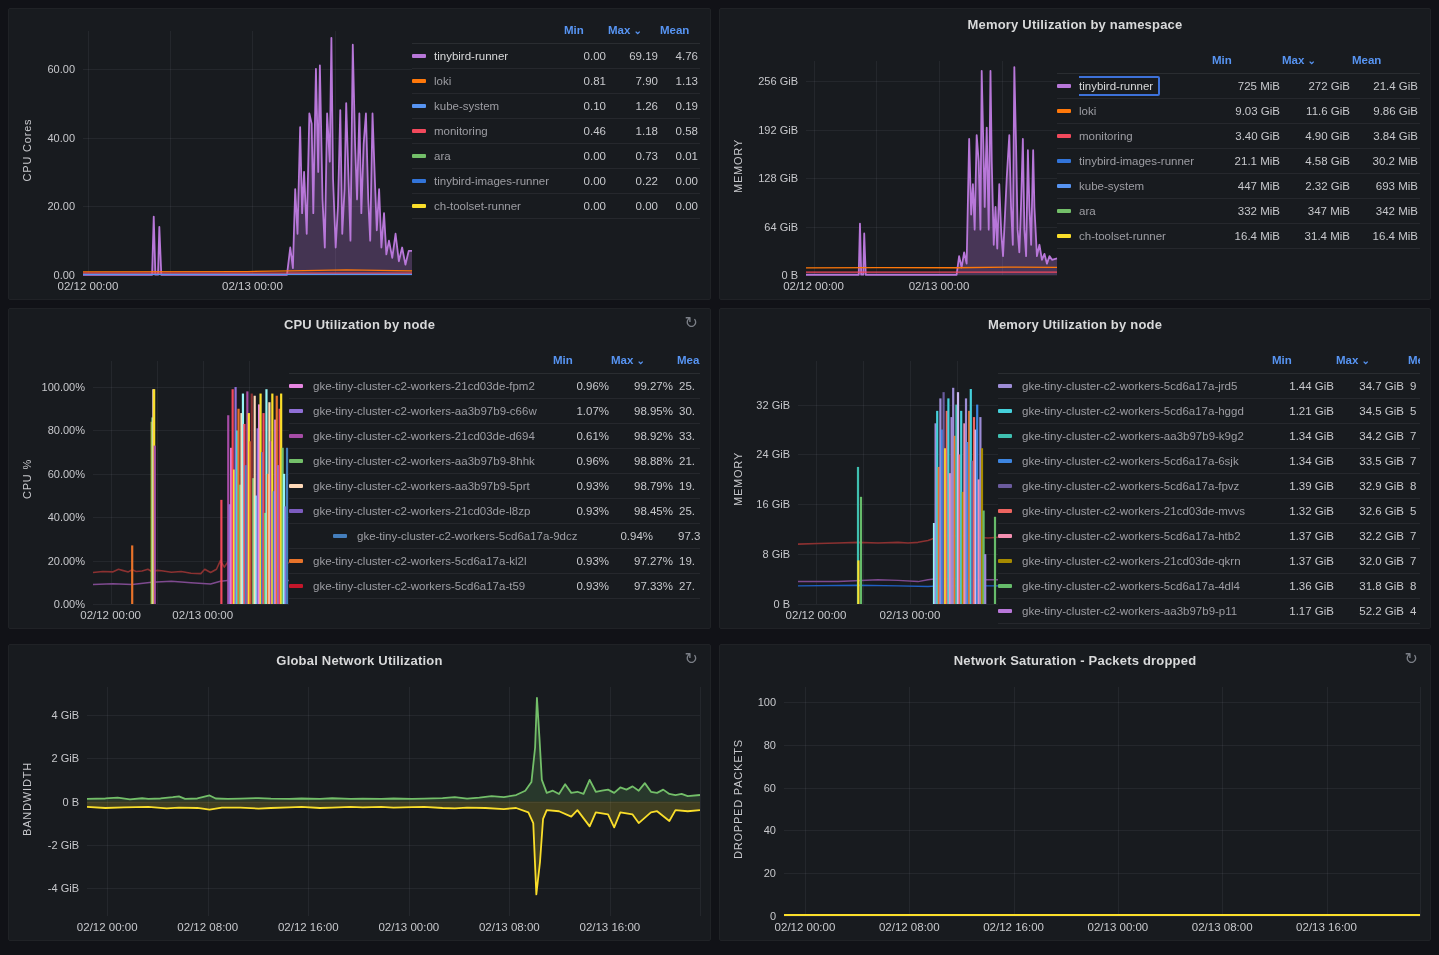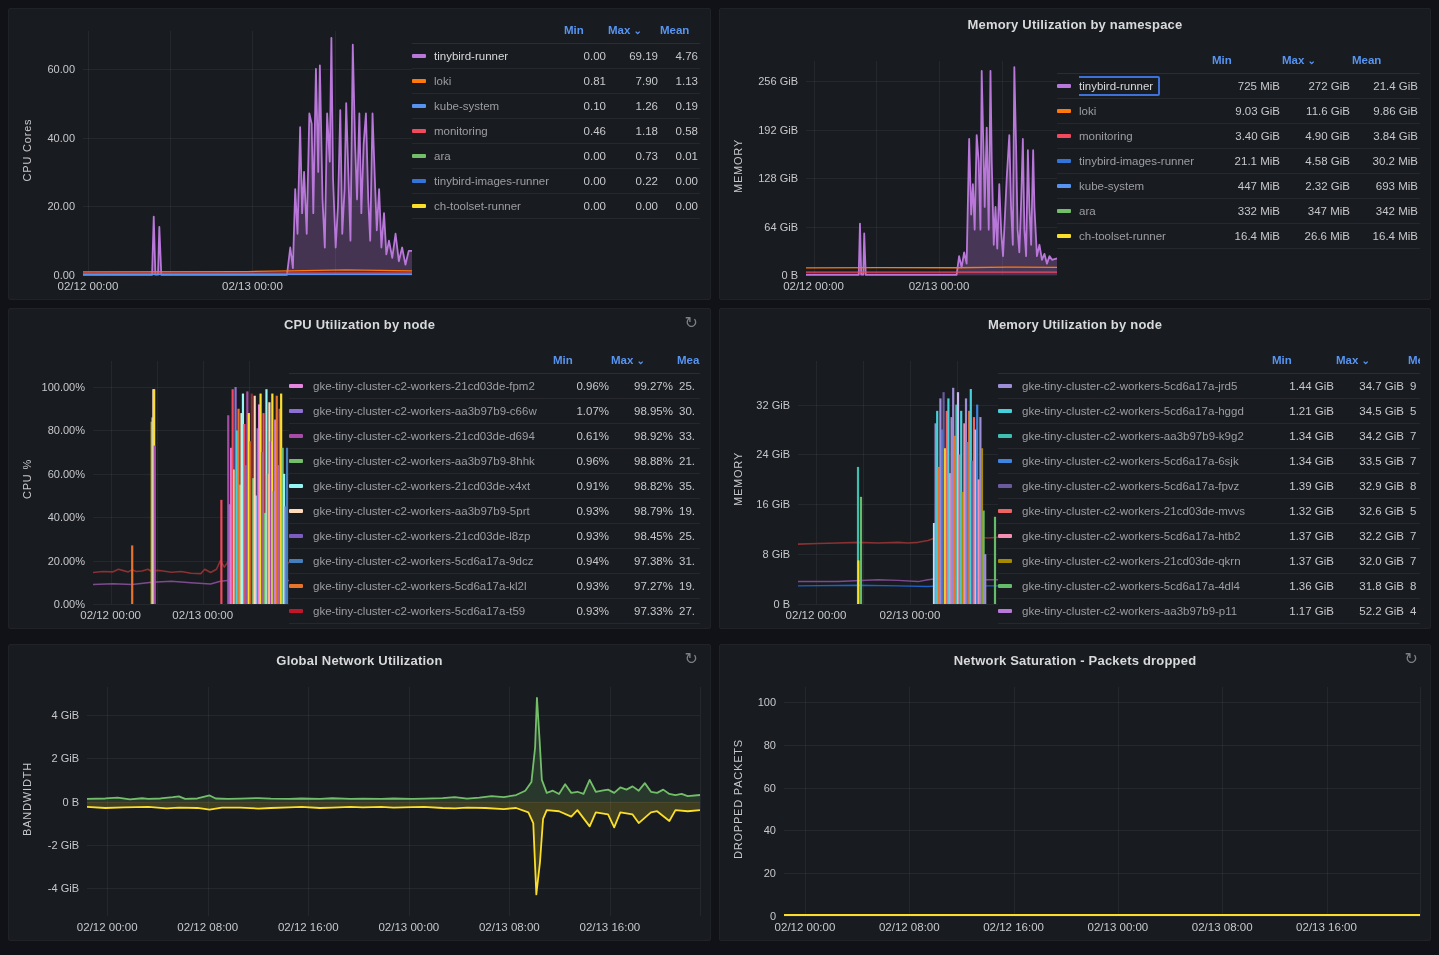--- a/index.html
+++ b/index.html
@@ -274,21 +274,21 @@
                 <span class="lval">332 MiB</span>
                 <span class="lval">347 MiB</span>
                 <span class="lval">342 MiB</span>
               </div>
               <div class="lrow" style="grid-template-columns: 22px 1fr 70px 70px 68px;">
                 <span class="swc">
                   <span class="swatch" style="background: rgb(250, 222, 42);"></span>
                 </span>
                 <span class="llabel">ch-toolset-runner</span>
                 <span class="lval">16.4 MiB</span>
-                <span class="lval">26.6 MiB</span>
+                <span class="lval">31.4 MiB</span>
                 <span class="lval">16.4 MiB</span>
               </div>
             </div>
           </div>
       </div>
     </section>
   </div>
 
   <div class="prow prow2">
     <section class="panel">
@@ -422,46 +422,37 @@
                 <span class="swc">
                   <span class="swatch" style="background: rgb(115, 191, 105);"></span>
                 </span>
                 <span class="llabel">gke-tiny-cluster-c2-workers-aa3b97b9-8hhk</span>
                 <span class="lval">0.96%</span>
                 <span class="lval">98.88%</span>
                 <span class="lval left">21.</span>
               </div>
               <div class="lrow" style="grid-template-columns: 24px 240px 58px 64px 60px;">
                 <span class="swc">
-                  <span class="swatch" style="background: rgb(150, 245, 245);"></span>
-                </span>
-                <span class="llabel">gke-tiny-cluster-c2-workers-21cd03de-x4xt</span>
-                <span class="lval">0.91%</span>
-                <span class="lval">98.82%</span>
-                <span class="lval left">35.</span>
-              </div>
-              <div class="lrow" style="grid-template-columns: 24px 240px 58px 64px 60px;">
-                <span class="swc">
                   <span class="swatch" style="background: rgb(255, 217, 184);"></span>
                 </span>
                 <span class="llabel">gke-tiny-cluster-c2-workers-aa3b97b9-5prt</span>
                 <span class="lval">0.93%</span>
                 <span class="lval">98.79%</span>
                 <span class="lval left">19.</span>
               </div>
               <div class="lrow" style="grid-template-columns: 24px 240px 58px 64px 60px;">
                 <span class="swc">
                   <span class="swatch" style="background: rgb(124, 92, 191);"></span>
                 </span>
                 <span class="llabel">gke-tiny-cluster-c2-workers-21cd03de-l8zp</span>
                 <span class="lval">0.93%</span>
                 <span class="lval">98.45%</span>
                 <span class="lval left">25.</span>
               </div>
-              <div class="lrow" style="grid-template-columns: 24px 240px 58px 64px 60px;">
+              <div class="lrow" style="grid-template-columns: 24px 240px 58px 64px 60px; padding-left: 44px;">
                 <span class="swc">
                   <span class="swatch" style="background: rgb(68, 126, 188);"></span>
                 </span>
                 <span class="llabel">gke-tiny-cluster-c2-workers-5cd6a17a-9dcz</span>
                 <span class="lval">0.94%</span>
                 <span class="lval">97.38%</span>
                 <span class="lval left">31.</span>
               </div>
               <div class="lrow" style="grid-template-columns: 24px 240px 58px 64px 60px;">
                 <span class="swc">

